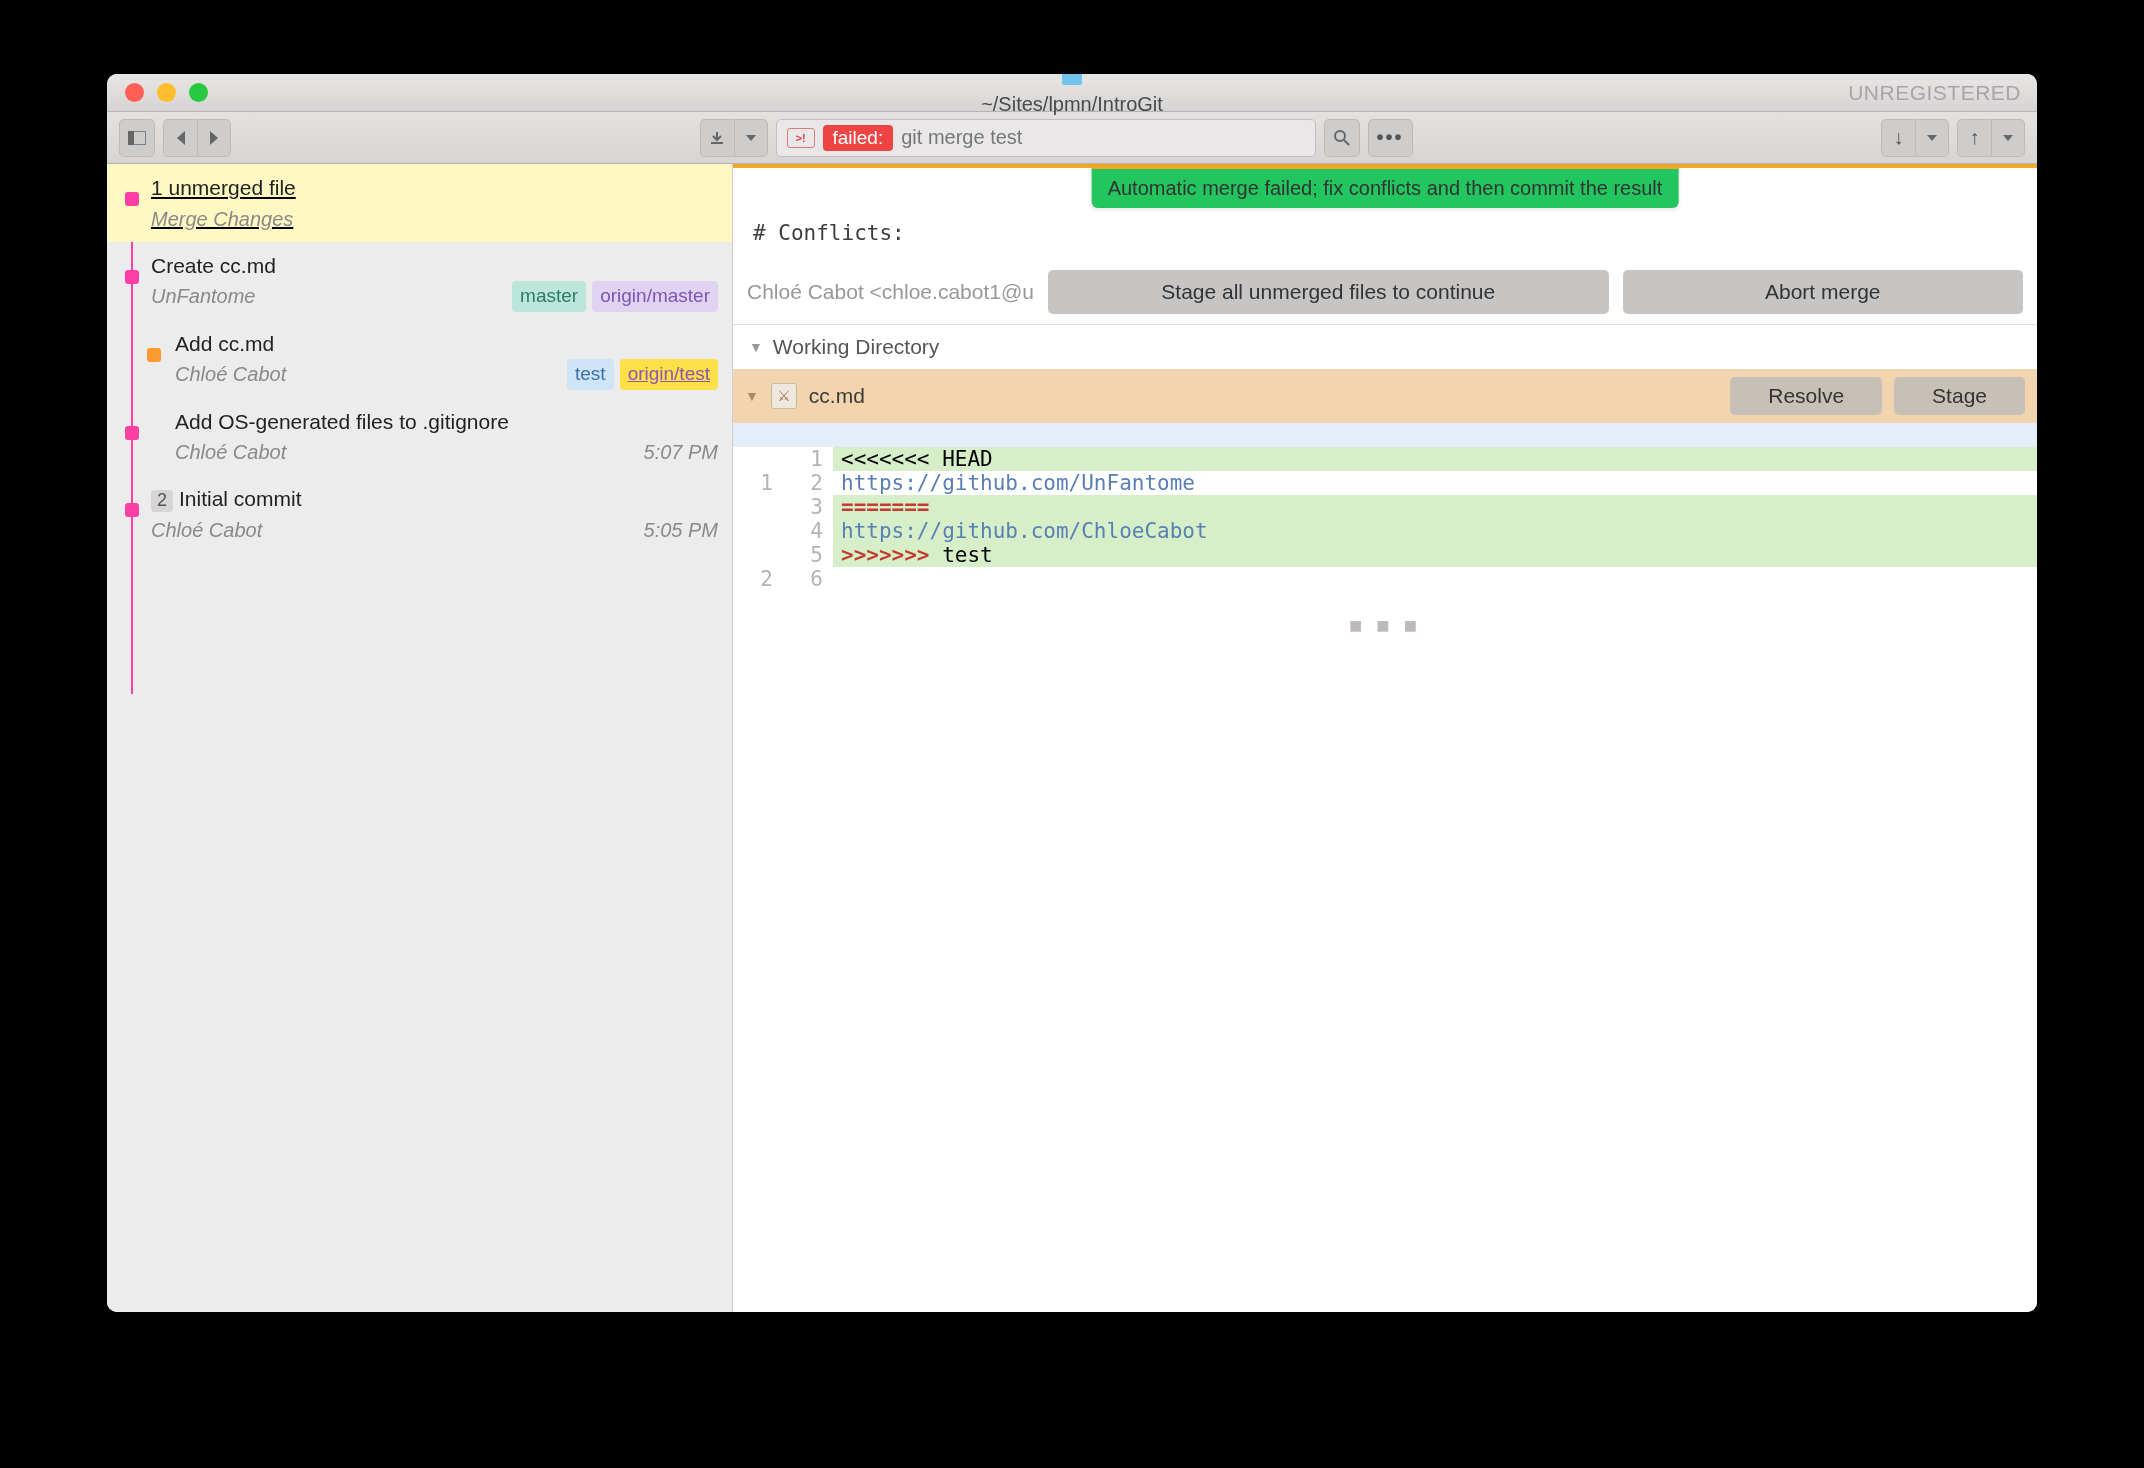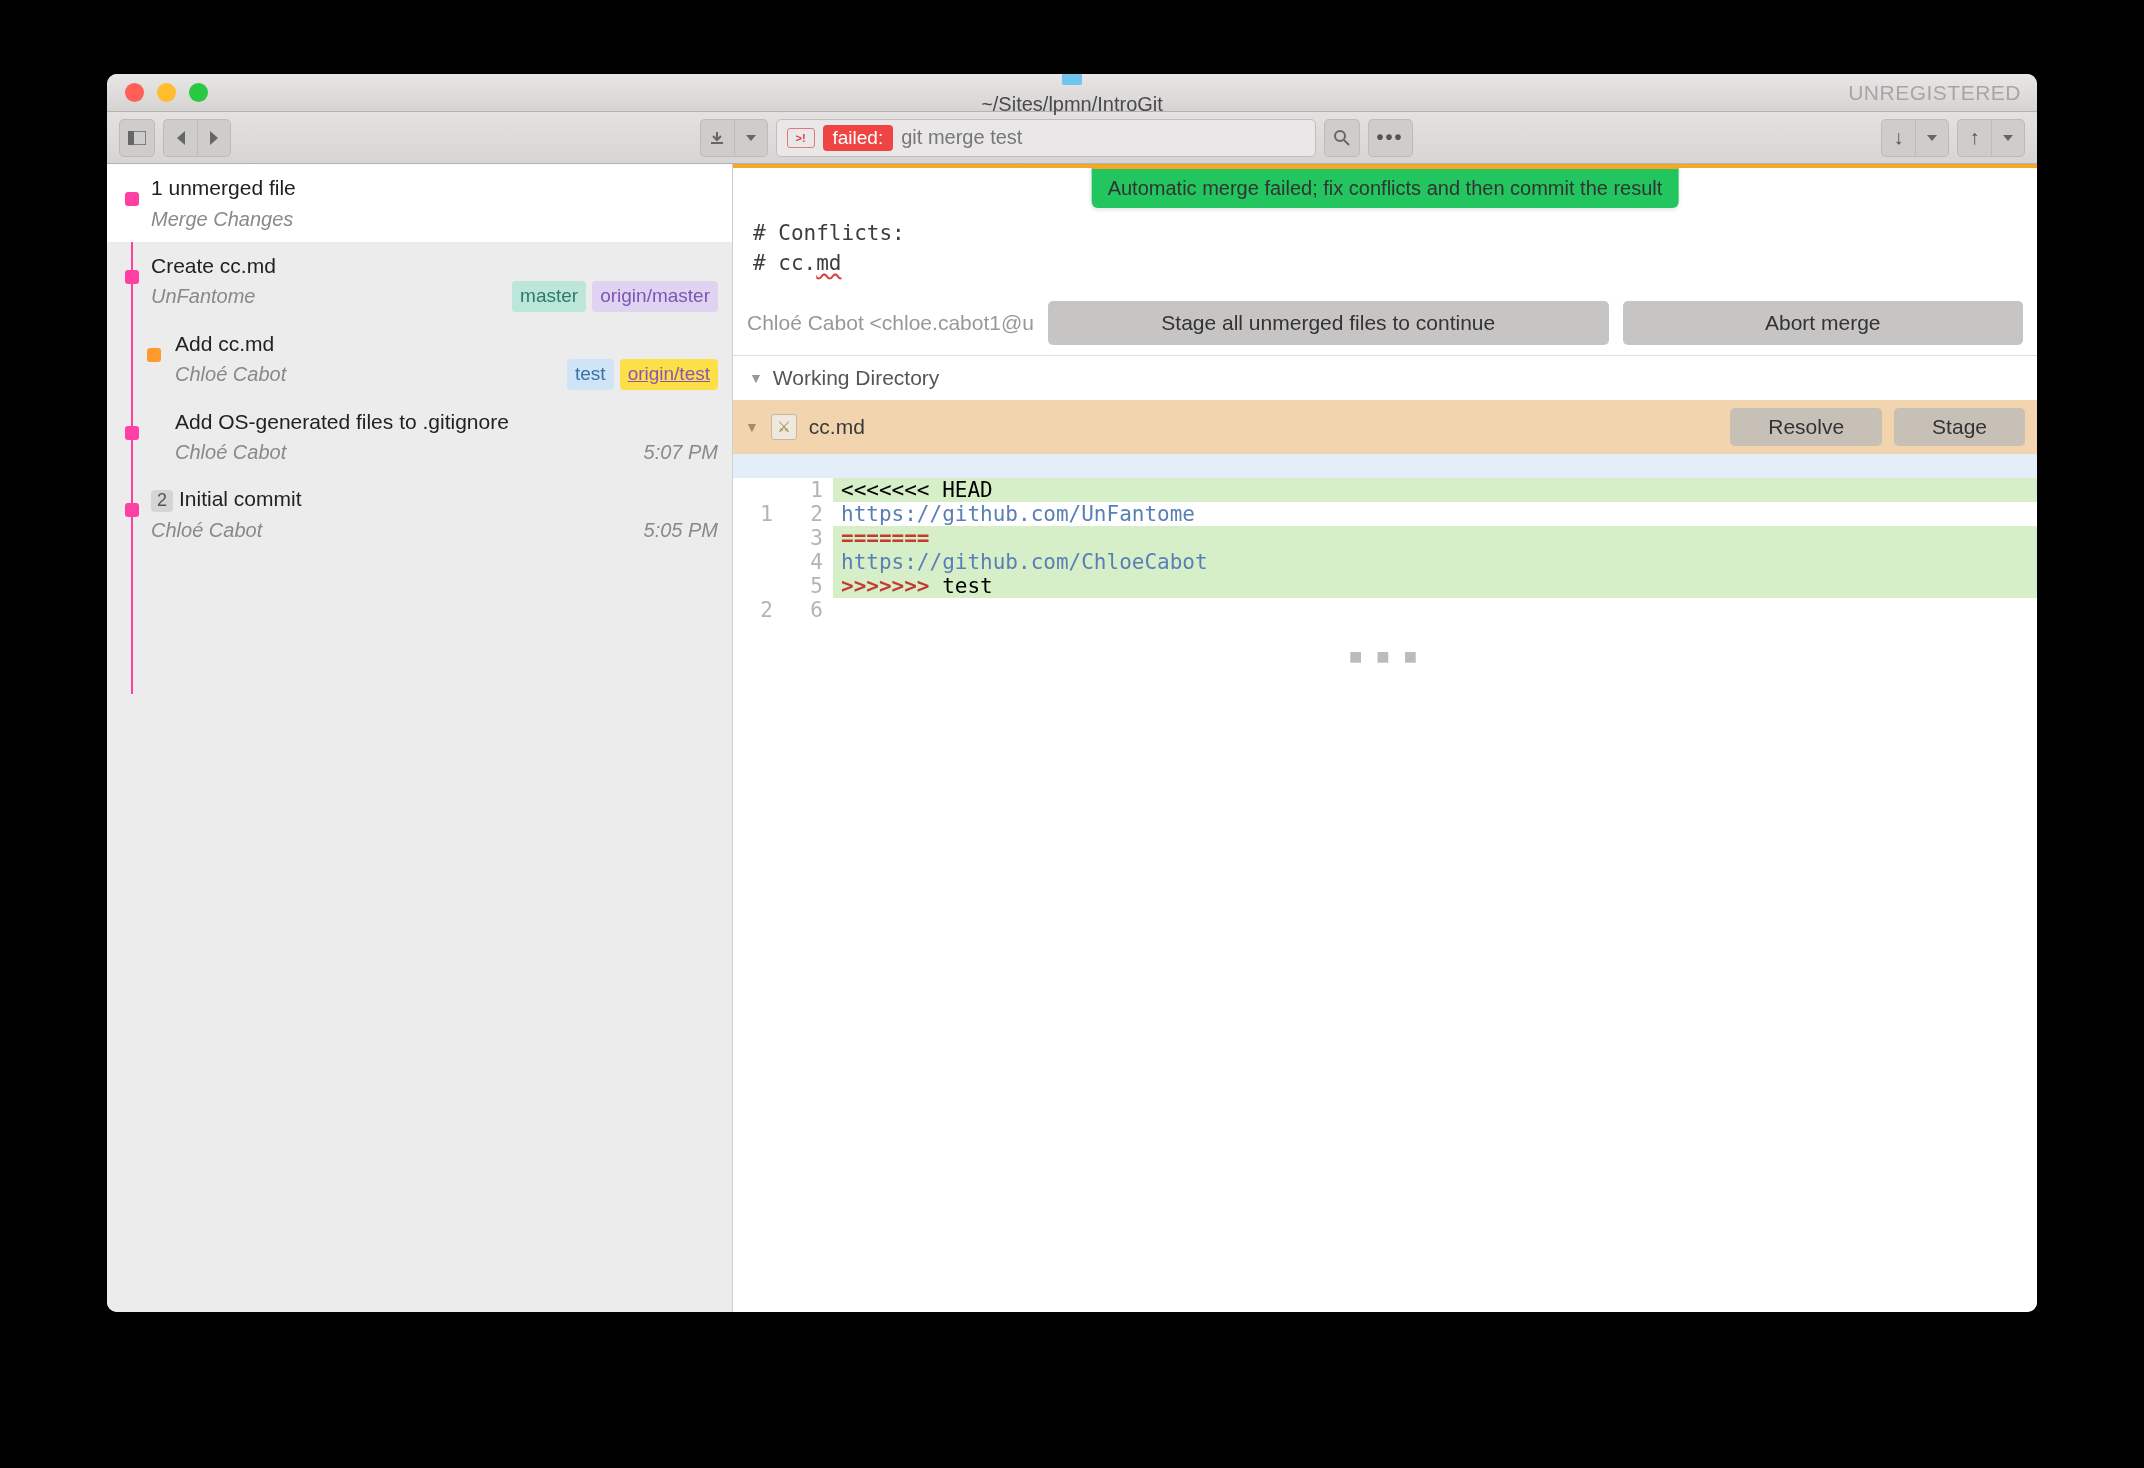--- a/index.html
+++ b/index.html
@@ -102,21 +102,21 @@
     width: 626px;
     background:#ececec;
     border-right:1px solid #d0cece;
     overflow:hidden;
   }
   .commit-row {
     padding: 8px 14px 8px 44px;
     position:relative;
     line-height:1.5;
   }
-  .commit-row.active { background:#ffffff; }
+  .commit-row.active { background:#fef9c3;text-decoration:underline; }
   .commit-title { font-size:21px; color:#222; }
   .commit-sub { font-size:20px; color:#8b8888; font-style:italic; display:flex; align-items:center; }
   .commit-sub .time { margin-left:auto; font-style:italic; }
   .graph-dot {
     position:absolute; left:18px; width:14px; height:14px; border-radius:3px;
   }
   .pink { background:#ff3fa3; }
   .orange { background:#ff9a2f; }
   .graph-line {
     position:absolute; left:24px; width:2px; background:#ff3fa3;
@@ -347,21 +347,20 @@
         </div>
       </div>
     </div>
 
     <div class="main">
       <div class="banner-border"></div>
       <div class="banner">Automatic merge failed; fix conflicts and then commit the result</div>
 
       <div class="commit-msg">
         <div># Conflicts:</div>
-        <div><span>#   cc.</span><span class="squig">md</span></div>
       </div>
 
       <div class="action-row">
         <div class="author">Chloé Cabot &lt;chloe.cabot1@u</div>
         <div class="big-btn" style="flex:1.4;">Stage all unmerged files to continue</div>
         <div class="big-btn">Abort merge</div>
       </div>
 
       <div class="section-header">
         <span class="disclose">▼</span>

